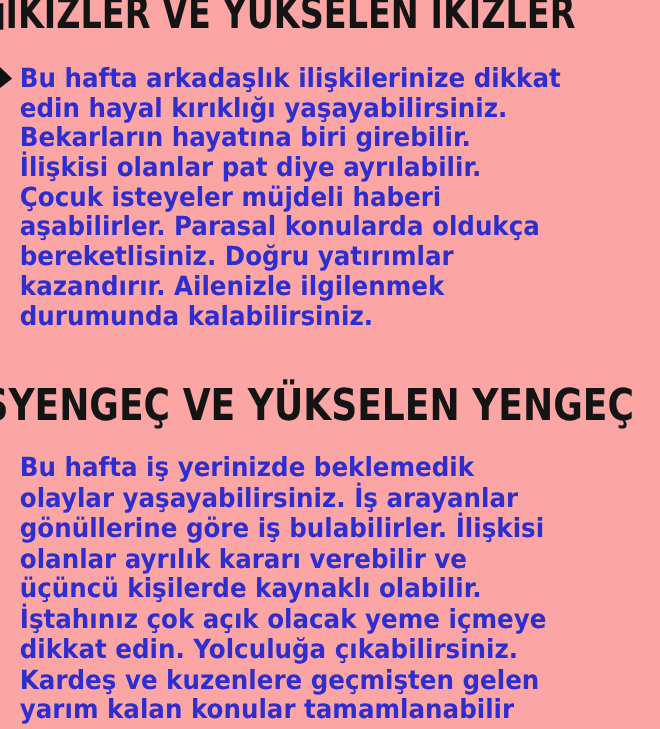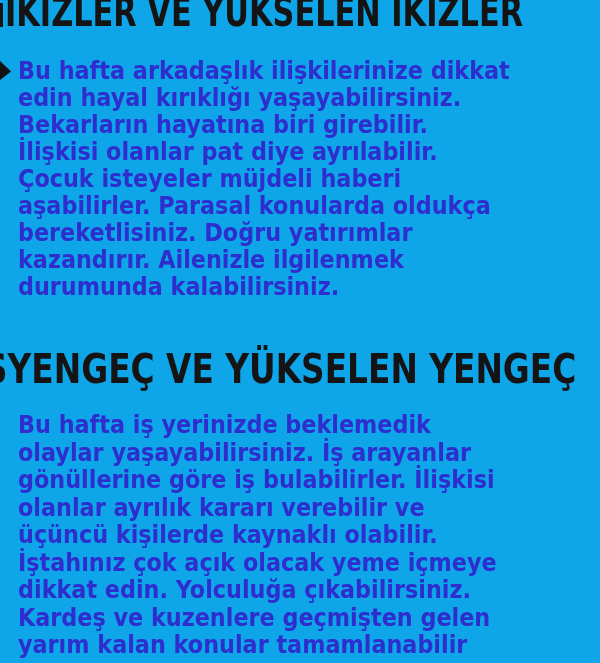--- a/index.html
+++ b/index.html
@@ -3,21 +3,21 @@
 <meta charset="utf-8">
 <style>
   html, body {
     margin: 0;
     padding: 0;
   }
   .page {
     position: relative;
     width: 600px;
     height: 663px;
-    background: #0ea5e9;
+    background: #fca5a5;
     overflow: hidden;
     font-family: "DejaVu Sans", sans-serif;
   }
   .heading {
     position: absolute;
     margin: 0;
     font-size: 40px;
     font-weight: 700;
     color: #141414;
     white-space: nowrap;

